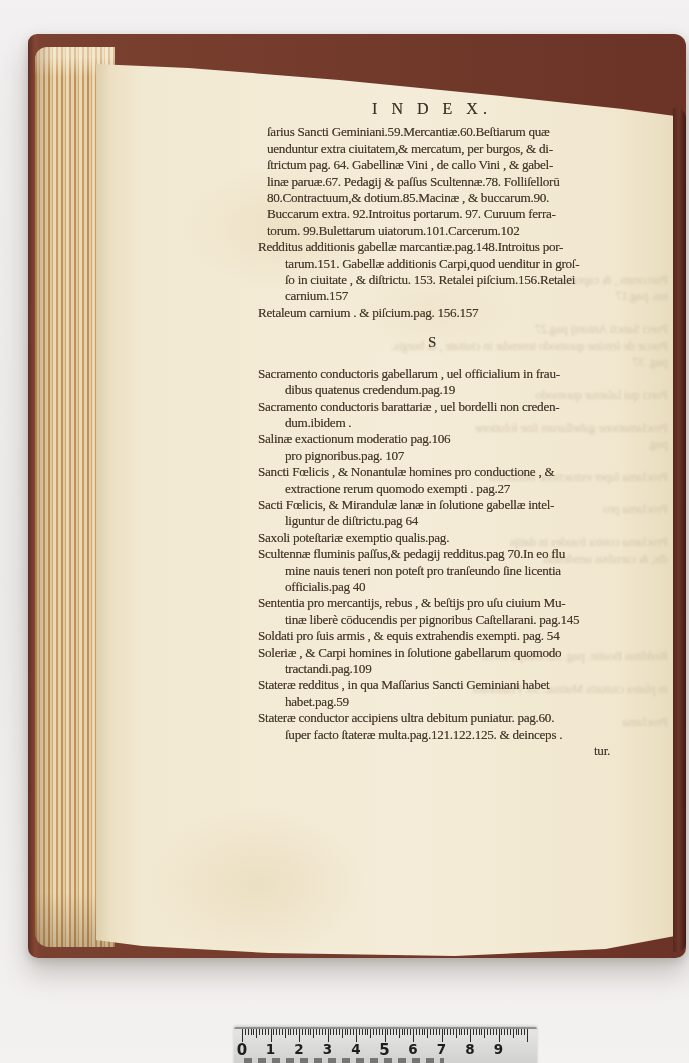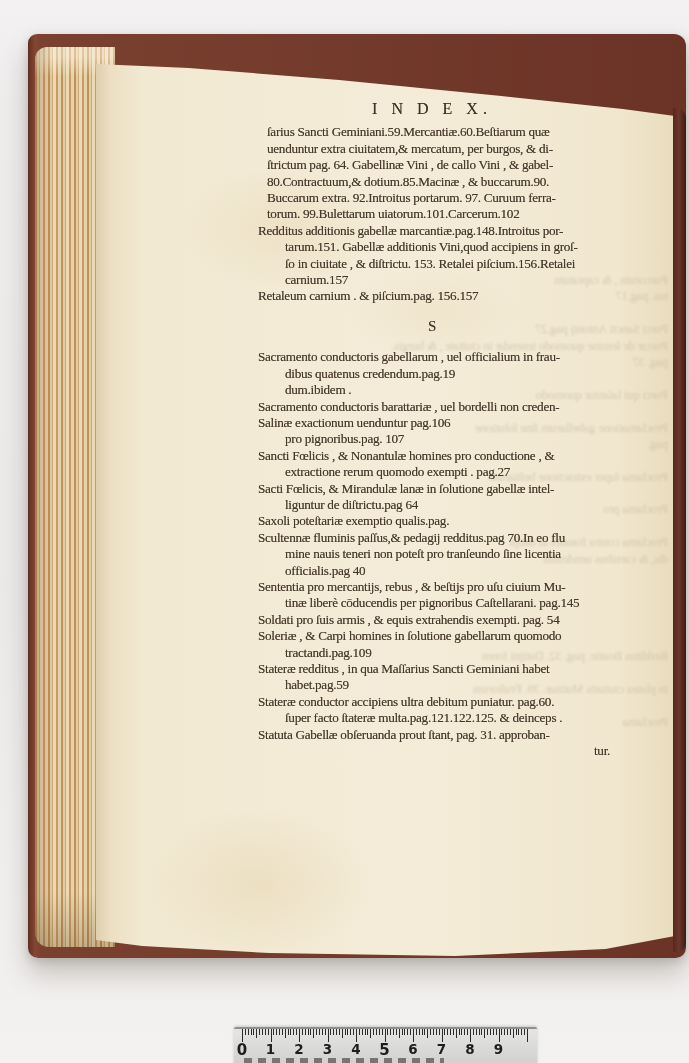--- a/index.html
+++ b/index.html
@@ -126,55 +126,55 @@
       <div class="gl"></div>
       <div class="gl">Proclama</div>
     </div>
 
   <div class="text-block">
     <div class="page-heading">I N D E X.</div>
     <div id="top-lines">
         <div class="tl c">ſarius Sancti Geminiani.59.Mercantiæ.60.Beſtiarum quæ</div>
         <div class="tl c">uenduntur extra ciuitatem,&amp; mercatum, per burgos, &amp; di-</div>
         <div class="tl c">ſtrictum pag. 64. Gabellinæ Vini , de callo Vini , &amp; gabel-</div>
+        <div class="tl c">linæ paruæ.67. Pedagij &amp; paſſus Scultennæ.78. Folliſellorū</div>
         <div class="tl c">80.Contractuum,&amp; dotium.85.Macinæ , &amp; buccarum.90.</div>
         <div class="tl c">Buccarum extra. 92.Introitus portarum. 97. Curuum ferra-</div>
         <div class="tl c">torum. 99.Bulettarum uiatorum.101.Carcerum.102</div>
         <div class="tl e">Redditus additionis gabellæ marcantiæ.pag.148.Introitus por-</div>
-        <div class="tl w">tarum.151. Gabellæ additionis Vini,quod accipiens in groſ-</div>
+        <div class="tl w">tarum.151. Gabellæ additionis Carpi,quod uenditur in groſ-</div>
         <div class="tl w">ſo in ciuitate , &amp; diſtrictu. 153. Retalei  piſcium.156.Retalei</div>
         <div class="tl w">carnium.157</div>
         <div class="tl e">Retaleum carnium . &amp; piſcium.pag. 156.157</div>
       </div>
     <div class="section-heading">S</div>
     <div id="s-lines">
         <div class="tl e">Sacramento conductoris gabellarum , uel officialium  in frau-</div>
         <div class="tl w">dibus quatenus credendum.pag.19</div>
+        <div class="tl e">Sacramento conductoris barattariæ , uel bordelli non creden-</div>
         <div class="tl w">dum.ibidem .</div>
-        <div class="tl e">Sacramento conductoris barattariæ , uel bordelli non creden-</div>
-        <div class="tl e">Salinæ exactionum uenduntur pag.106</div>
+        <div class="tl e">Salinæ exactionum moderatio pag.106</div>
         <div class="tl w">pro pignoribus.pag. 107</div>
         <div class="tl e">Sancti Fœlicis , &amp; Nonantulæ homines pro conductione , &amp;</div>
         <div class="tl w">extractione rerum quomodo exempti . pag.27</div>
         <div class="tl e">Sacti Fœlicis, &amp; Mirandulæ lanæ in ſolutione gabellæ intel-</div>
         <div class="tl w">liguntur de diſtrictu.pag 64</div>
         <div class="tl e">Saxoli poteſtariæ exemptio qualis.pag.</div>
         <div class="tl e">Scultennæ fluminis paſſus,&amp; pedagij redditus.pag 70.In eo flu</div>
         <div class="tl w">mine nauis teneri non poteſt pro  tranſeundo  ſine licentia</div>
         <div class="tl w">officialis.pag 40</div>
         <div class="tl e">Sententia pro mercantijs, rebus , &amp; beſtijs pro uſu ciuium Mu-</div>
         <div class="tl w">tinæ liberè cōducendis per pignoribus Caſtellarani. pag.145</div>
         <div class="tl e">Soldati pro ſuis armis , &amp; equis extrahendis exempti. pag. 54</div>
         <div class="tl e">Soleriæ , &amp; Carpi homines in ſolutione gabellarum quomodo</div>
         <div class="tl w">tractandi.pag.109</div>
         <div class="tl e">Stateræ redditus , in qua Maſſarius Sancti Geminiani habet</div>
         <div class="tl w">habet.pag.59</div>
         <div class="tl e">Stateræ conductor accipiens ultra debitum puniatur. pag.60.</div>
         <div class="tl w">ſuper facto ſtateræ multa.pag.121.122.125. &amp; deinceps .</div>
-        <div class="tl e">Statuta Gabellæ obſeruanda prout ſtant, pag. 31. approban-</div>
         <div class="tl r">tur.</div>
       </div>
   </div>
 
   <div class="ruler">
     <div id="ruler-ticks">
         <div class="tick cm" style="left: 0px;"></div>
         <div class="tick mm" style="left: 2.85px;"></div>
         <div class="tick mm" style="left: 5.7px;"></div>
         <div class="tick mm" style="left: 8.55px;"></div>

